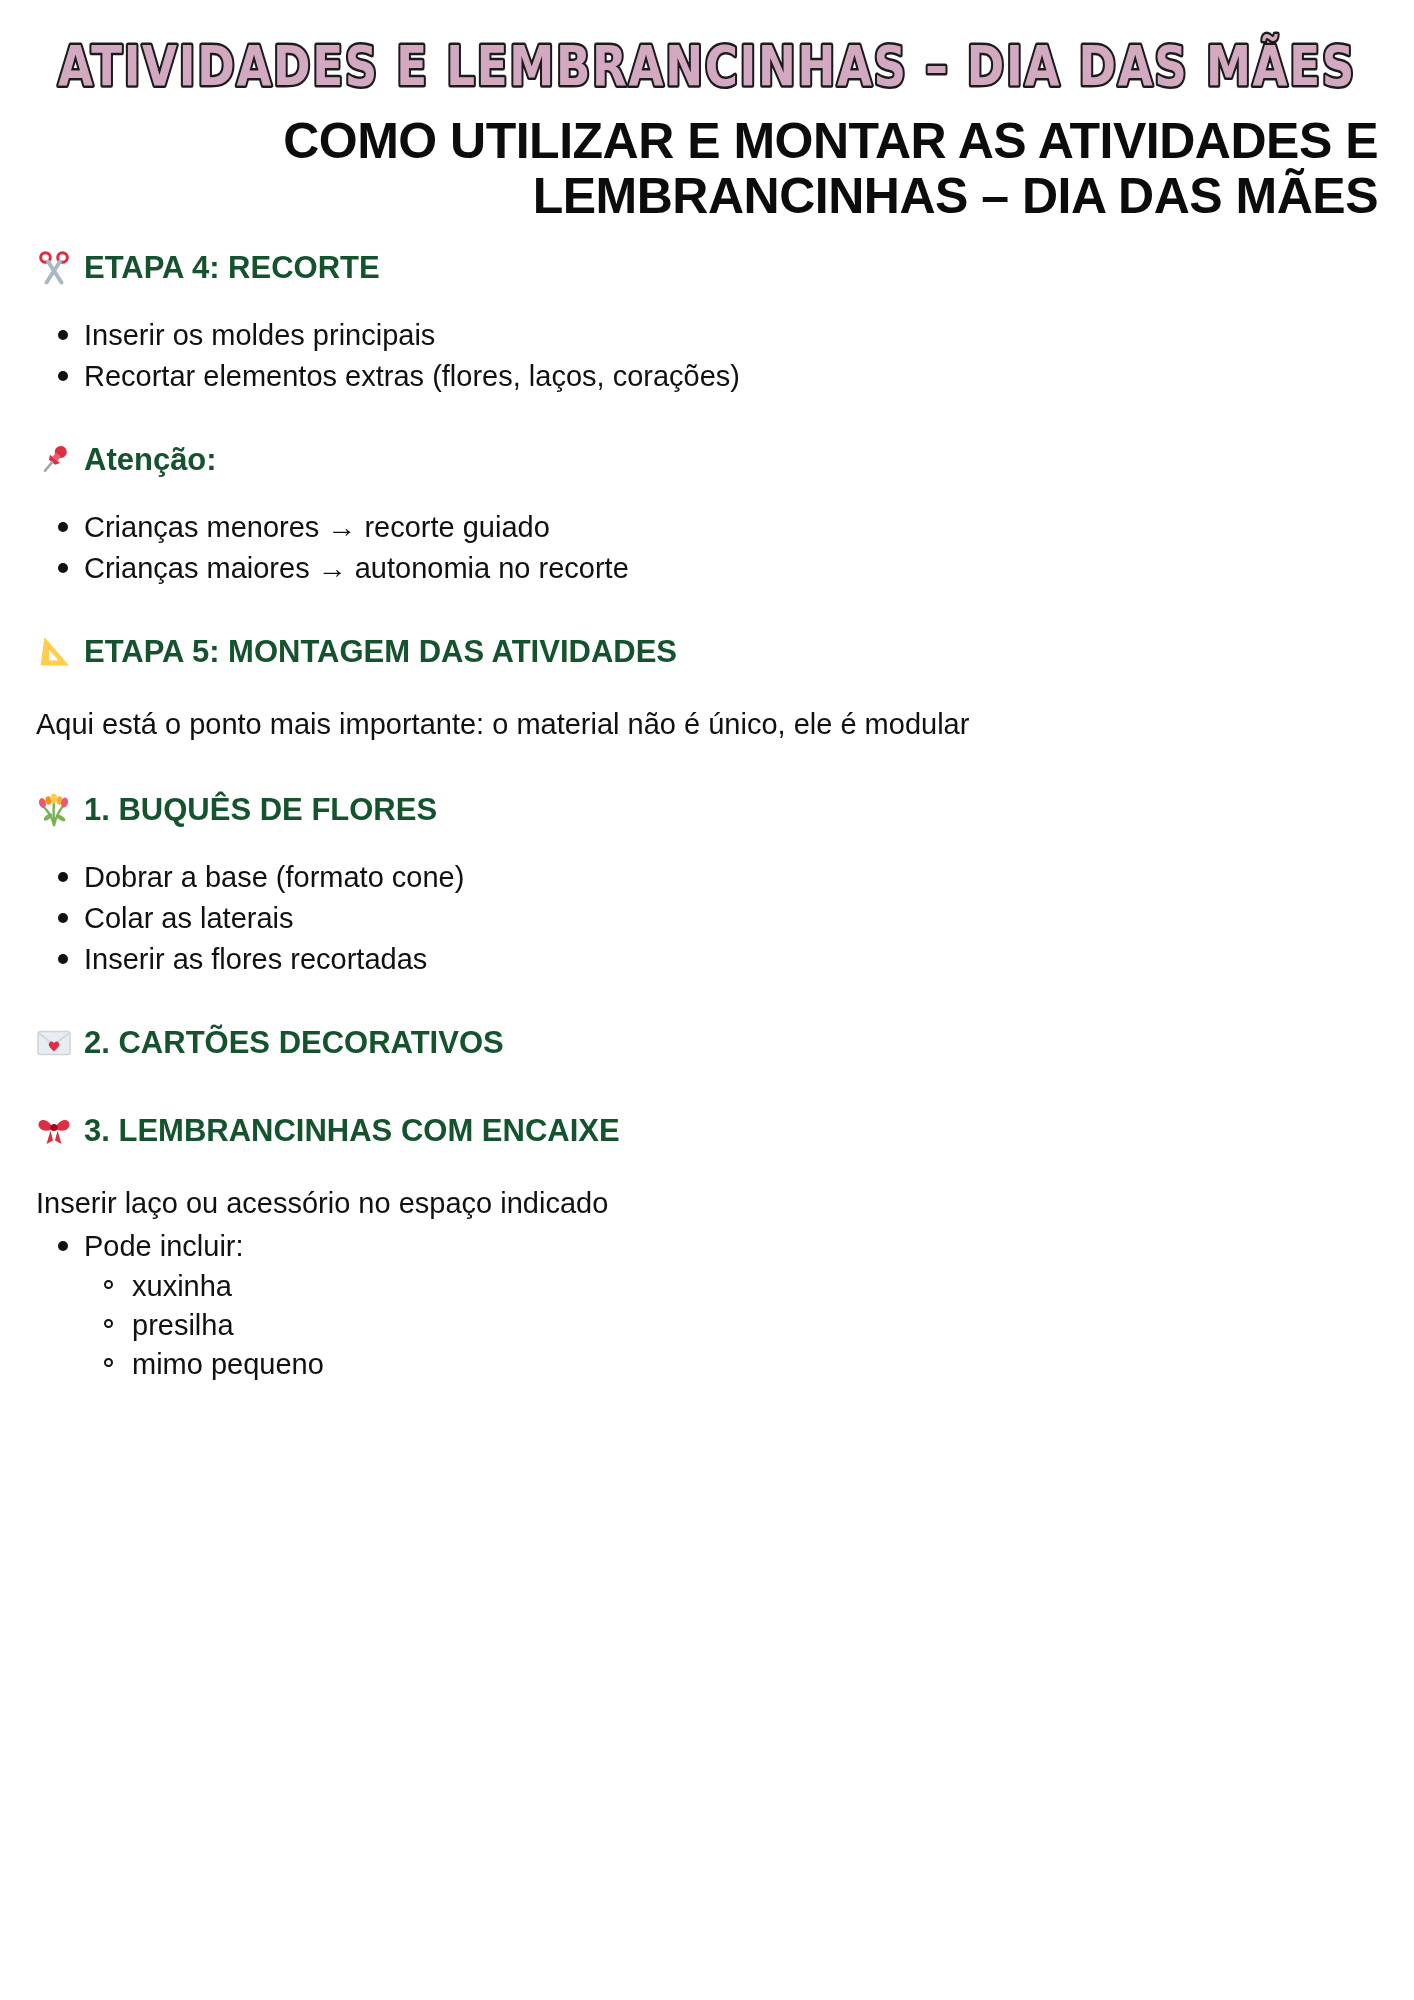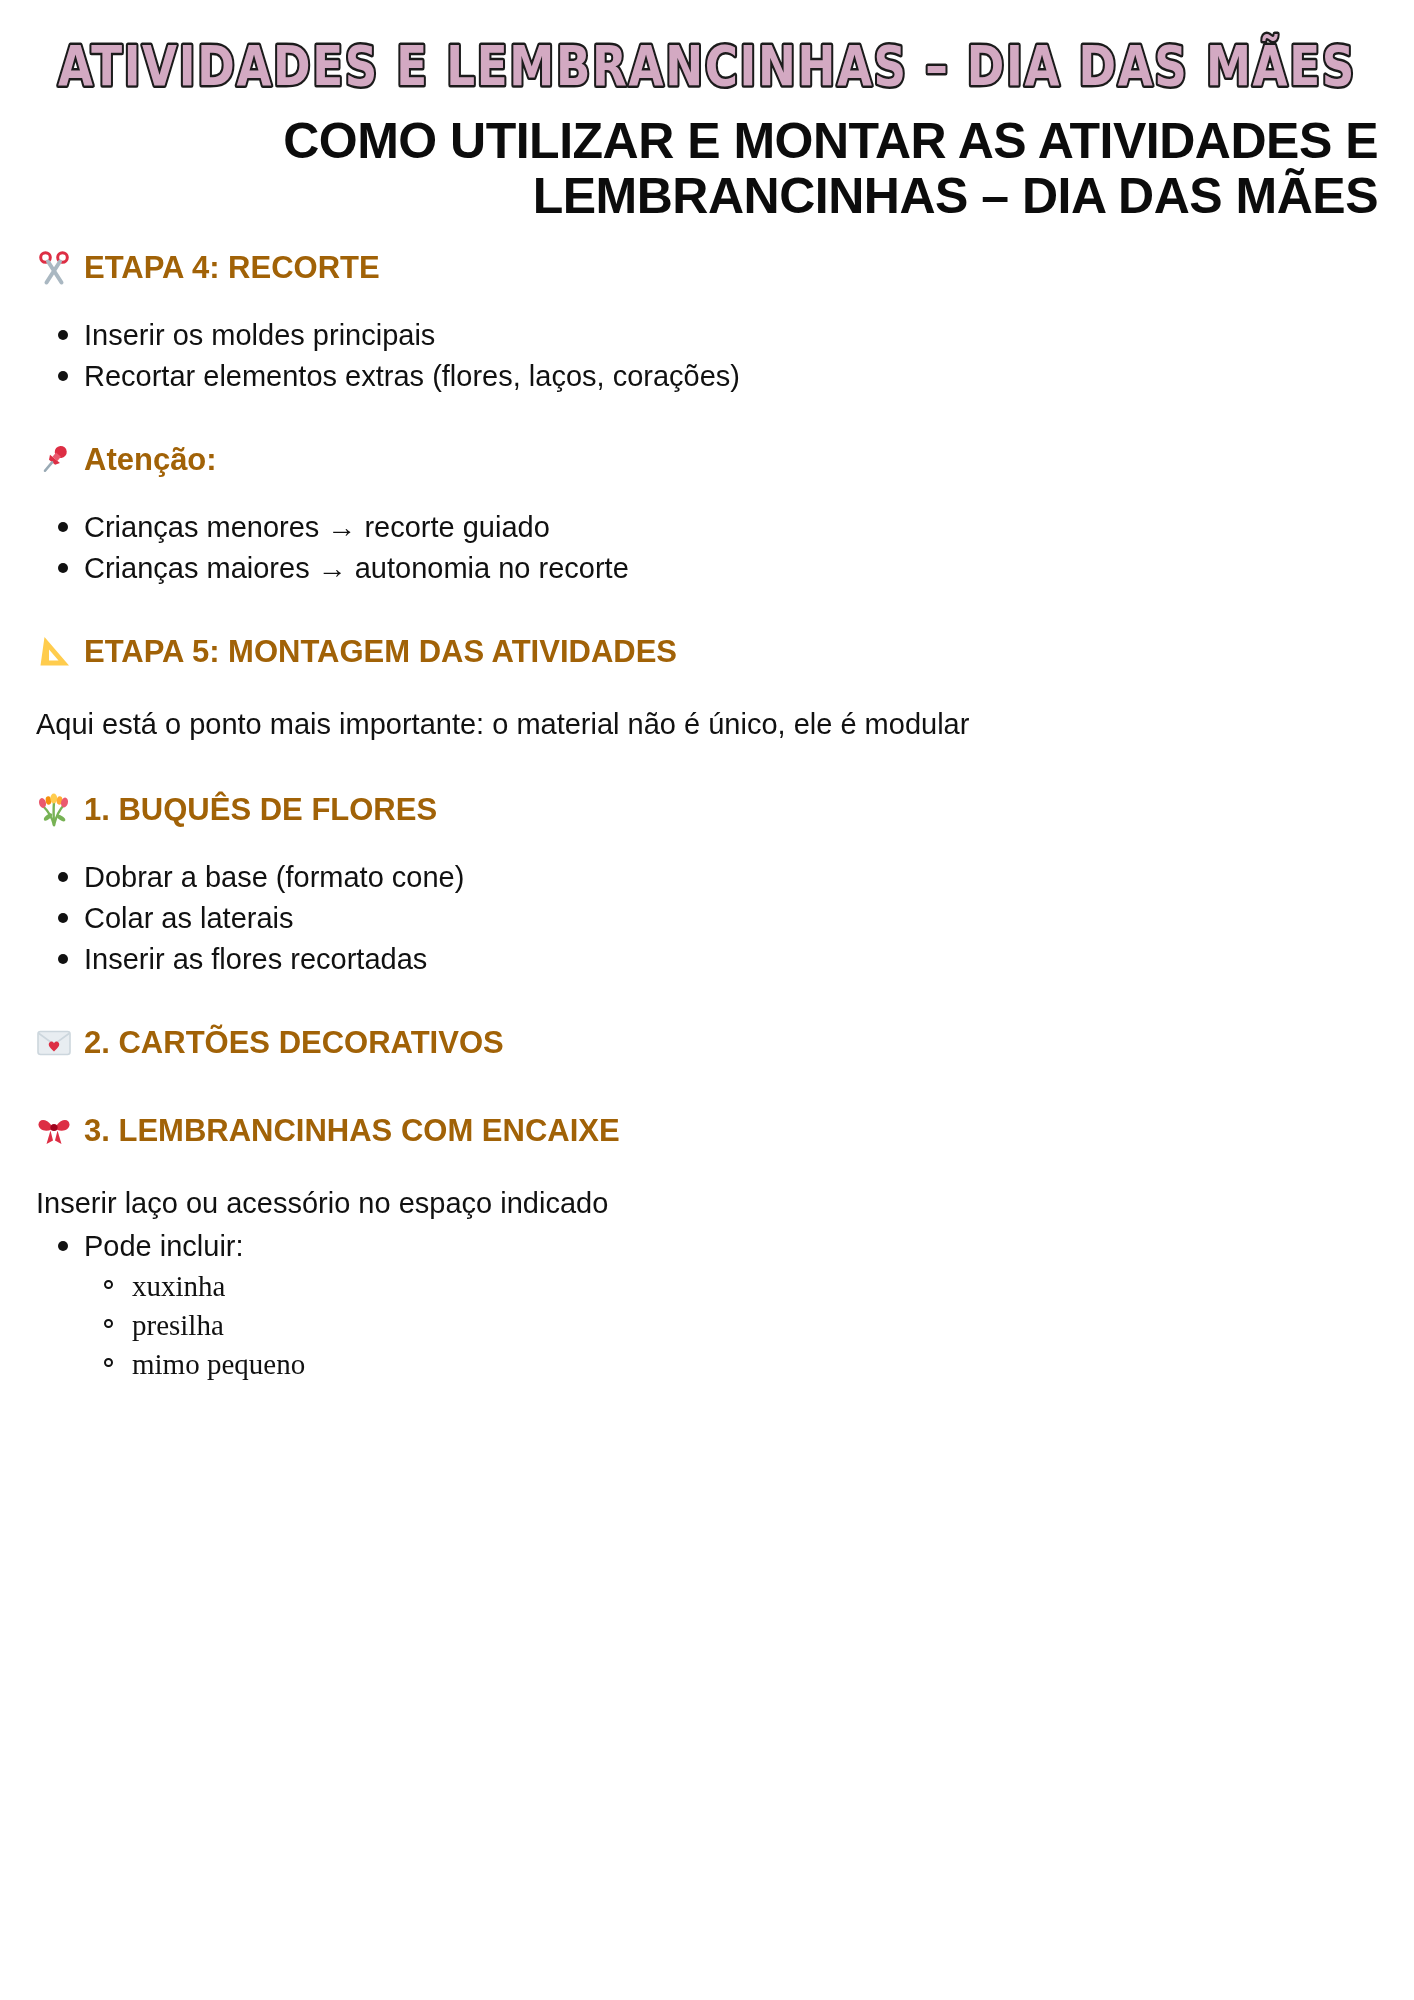--- a/index.html
+++ b/index.html
@@ -34,21 +34,21 @@
 
   
   .sec-heading {
     display: flex;
     align-items: center;
     gap: 12px;
     font-size: 31px;
     line-height: 40px;
     font-weight: bold;
     margin: 48px 0 0 0;
-    color: #a16207;
+    color: #14532d;
   }
   .sec:first-of-type .sec-heading { margin-top: 24px; }
   .icon { display: inline-flex; width: 36px; height: 36px; flex: 0 0 auto; }
   .icon svg { width: 36px; height: 36px; }
 
   
   .para {
     font-size: 29px;
     line-height: 36px;
     margin: 34px 0 0 0;
@@ -78,21 +78,20 @@
     height: 10px;
     border-radius: 50%;
     background: #111111;
   }
 
   
   ul.sub {
     list-style: none;
     margin: 9px 0 0 0;
     padding: 0 0 0 18px;
-    font-family: Liberation Serif, serif;
   }
   ul.sub > li {
     position: relative;
     padding-left: 30px;
     font-size: 29px;
     line-height: 31px;
     margin-bottom: 8px;
   }
   ul.sub > li::before {
     content: "";

